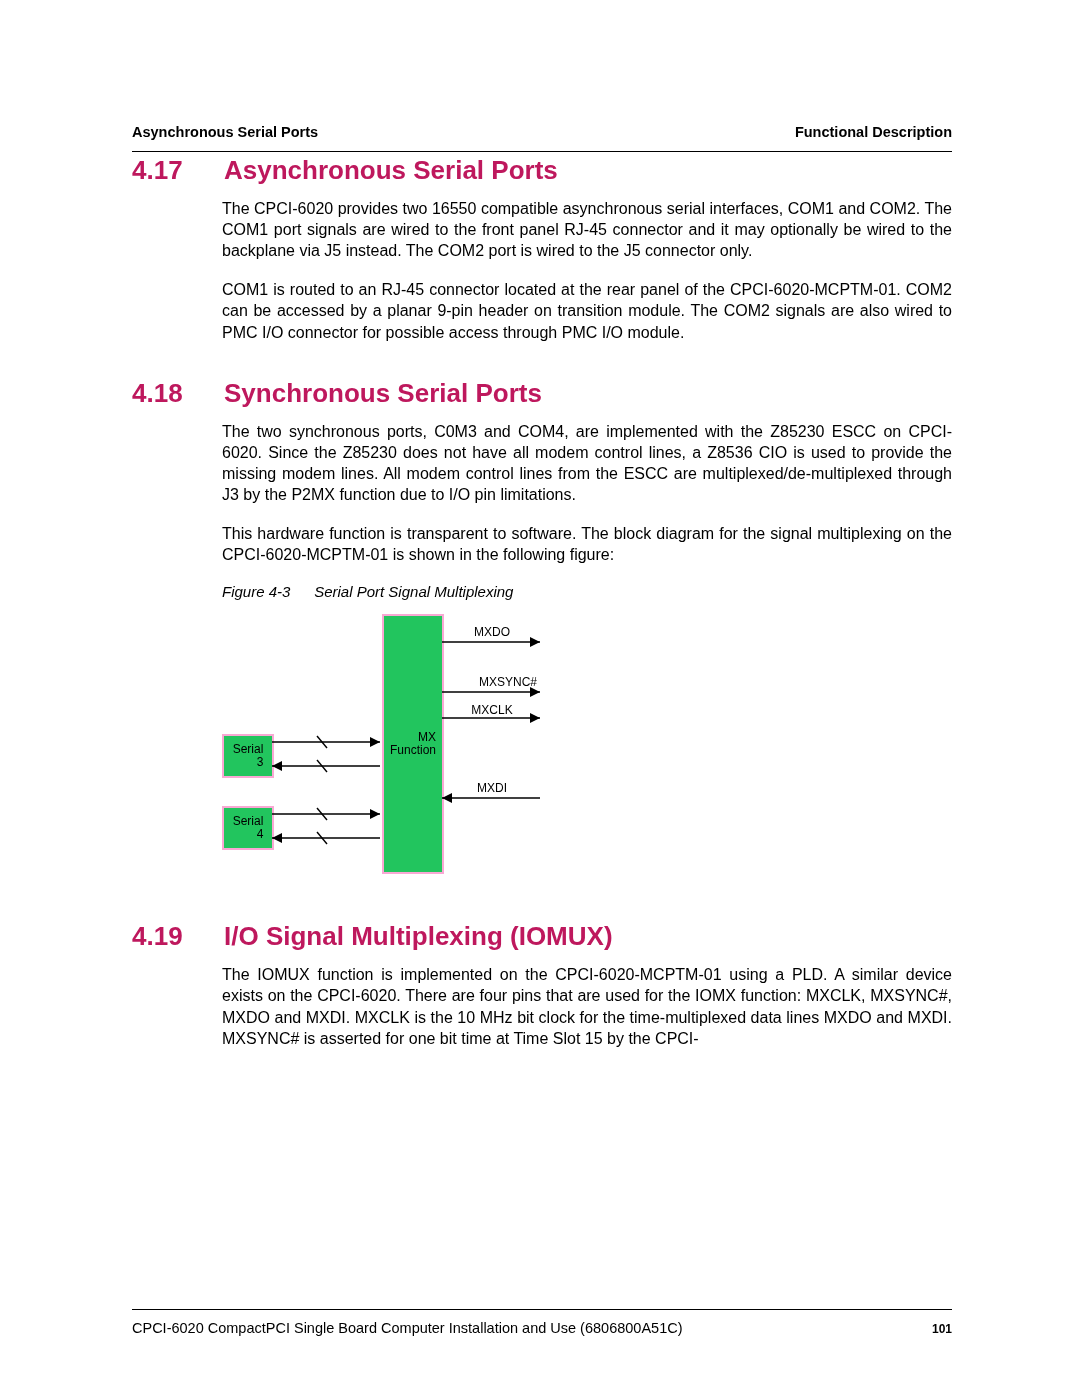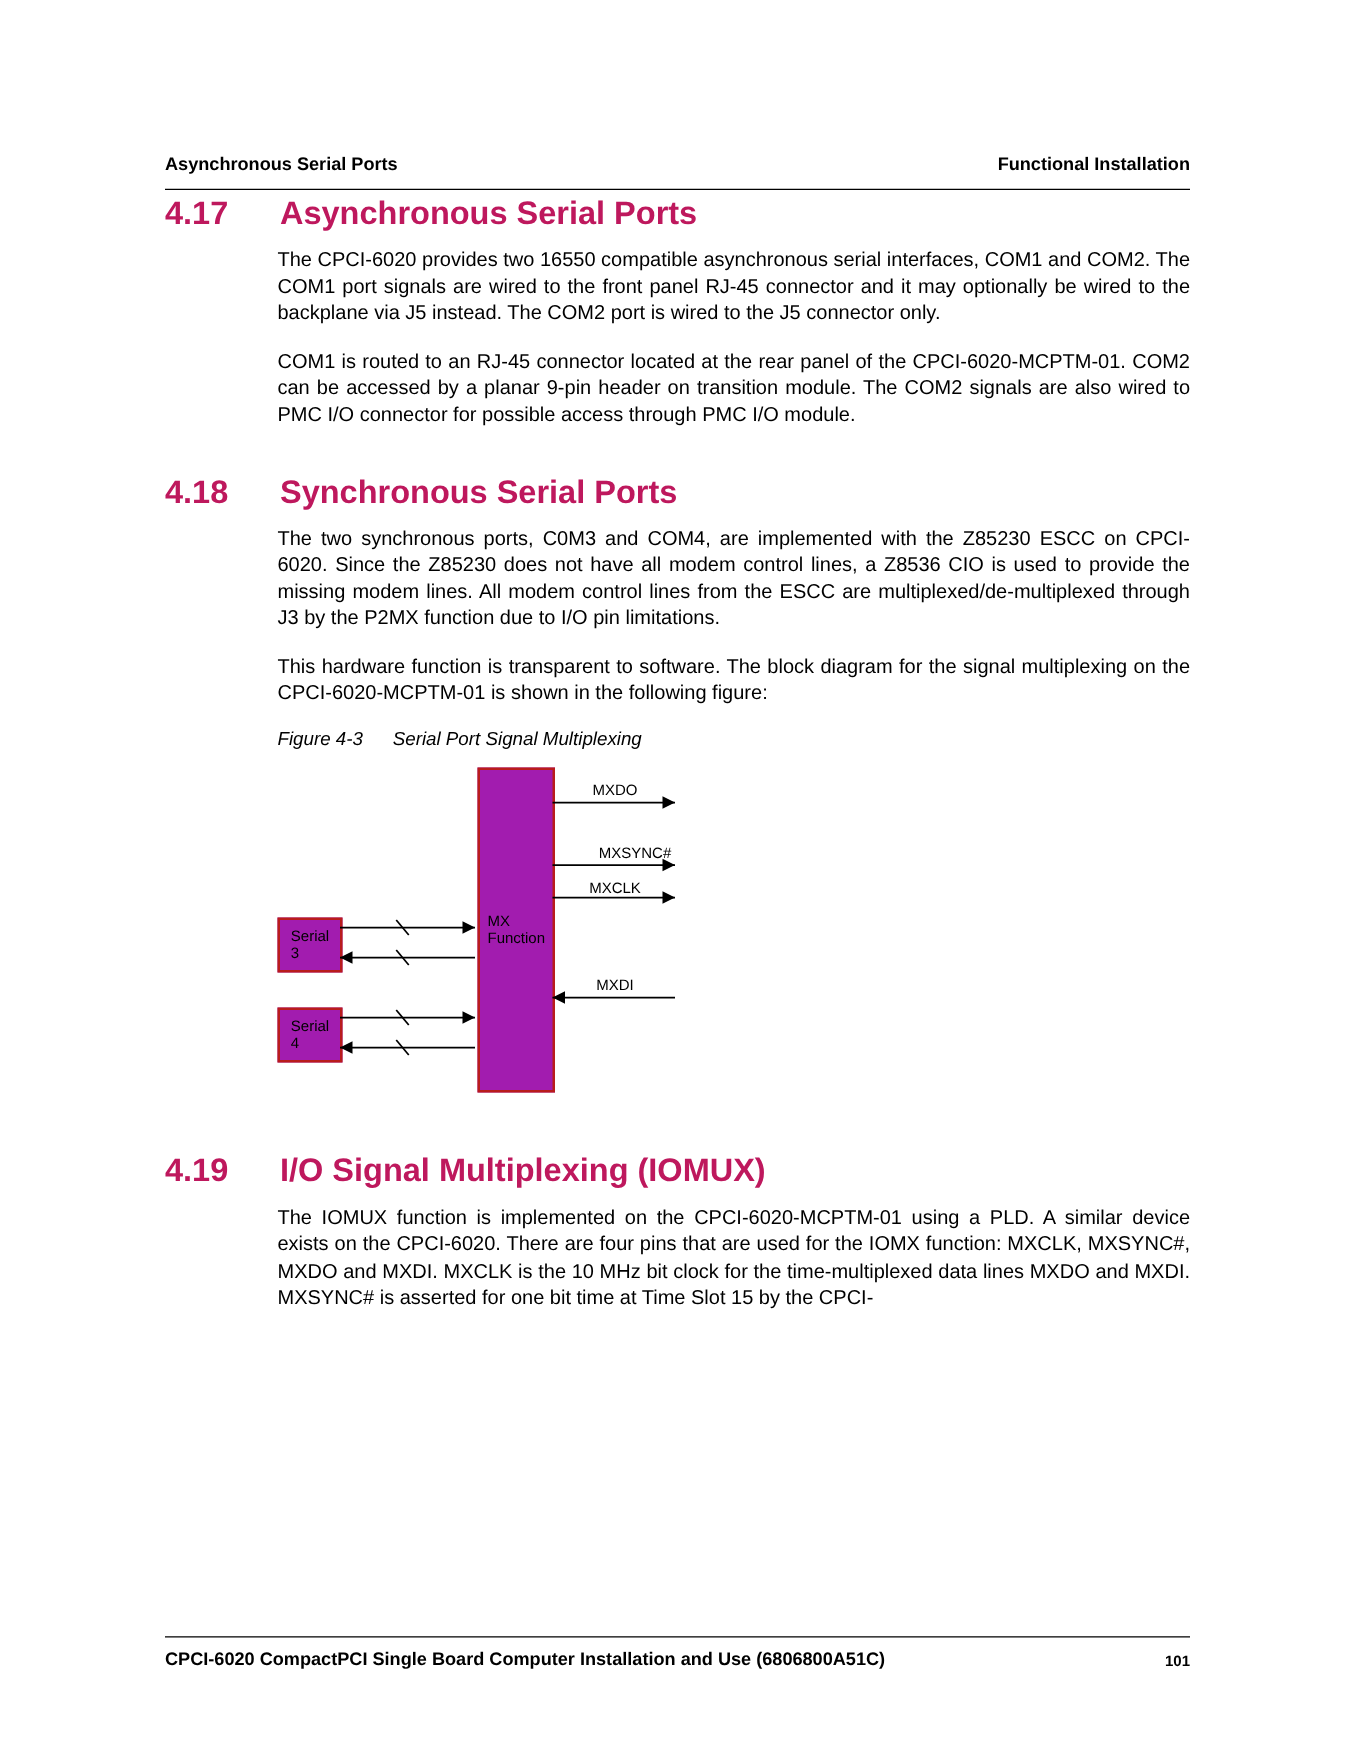--- a/index.html
+++ b/index.html
@@ -80,23 +80,23 @@
   .diag {
     margin-left: 90px;
     position: relative;
     width: 460px;
     height: 272px;
     font-size: 12px;
     line-height: 1.1;
   }
   .box {
     position: absolute;
-    border: 2px solid #b91c1c;
-    background: #a21caf;
-    text-align: left;
+    border: 2px solid #f9a8d4;
+    background: #22c55e;
+    text-align: right;
     display: flex;
     align-items: center;
     justify-content: center;
   }
   .box.thick { border-width: 2.5px; }
   .lbl {
     position: absolute;
     text-align: center;
   }
   svg.wires {
@@ -118,39 +118,39 @@
     position: absolute;
     left: 132px;
     right: 128px;
     bottom: 104px;
     border-top: 1.4px solid #000;
   }
   .foot-left {
     position: absolute;
     left: 132px;
     bottom: 78px;
-    font-weight: bold;
+    font-weight: normal;
     font-size: 14.5px;
   }
   .foot-right {
     position: absolute;
     right: 128px;
     bottom: 78px;
     font-weight: bold;
     font-size: 12px;
   }
   .sec-wrap-first { margin-top: 28px; }
 </style>
 </head>
 <body>
 
 <div class="page">
 
   <div class="running-head-left">Asynchronous Serial Ports</div>
-  <div class="running-head-right">Functional Installation</div>
+  <div class="running-head-right">Functional Description</div>
   <div class="top-rule"></div>
 
   <div class="section sec-wrap-first">
     <div class="sec-head">
       <span class="sec-num">4.17</span>
       <span class="sec-title">Asynchronous Serial Ports</span>
     </div>
     <div class="body-col">
       <p>The CPCI-6020 provides two 16550 compatible asynchronous serial interfaces, COM1 and COM2. The COM1 port signals are wired to the front panel RJ-45 connector and it may optionally be wired to the backplane via J5 instead. The COM2 port is wired to the J5 connector only.</p>
       <p>COM1 is routed to an RJ-45 connector located at the rear panel of the CPCI-6020-MCPTM-01. COM2 can be accessed by a planar 9-pin header on transition module. The COM2 signals are also wired to PMC I/O connector for possible access through PMC I/O module.</p>

